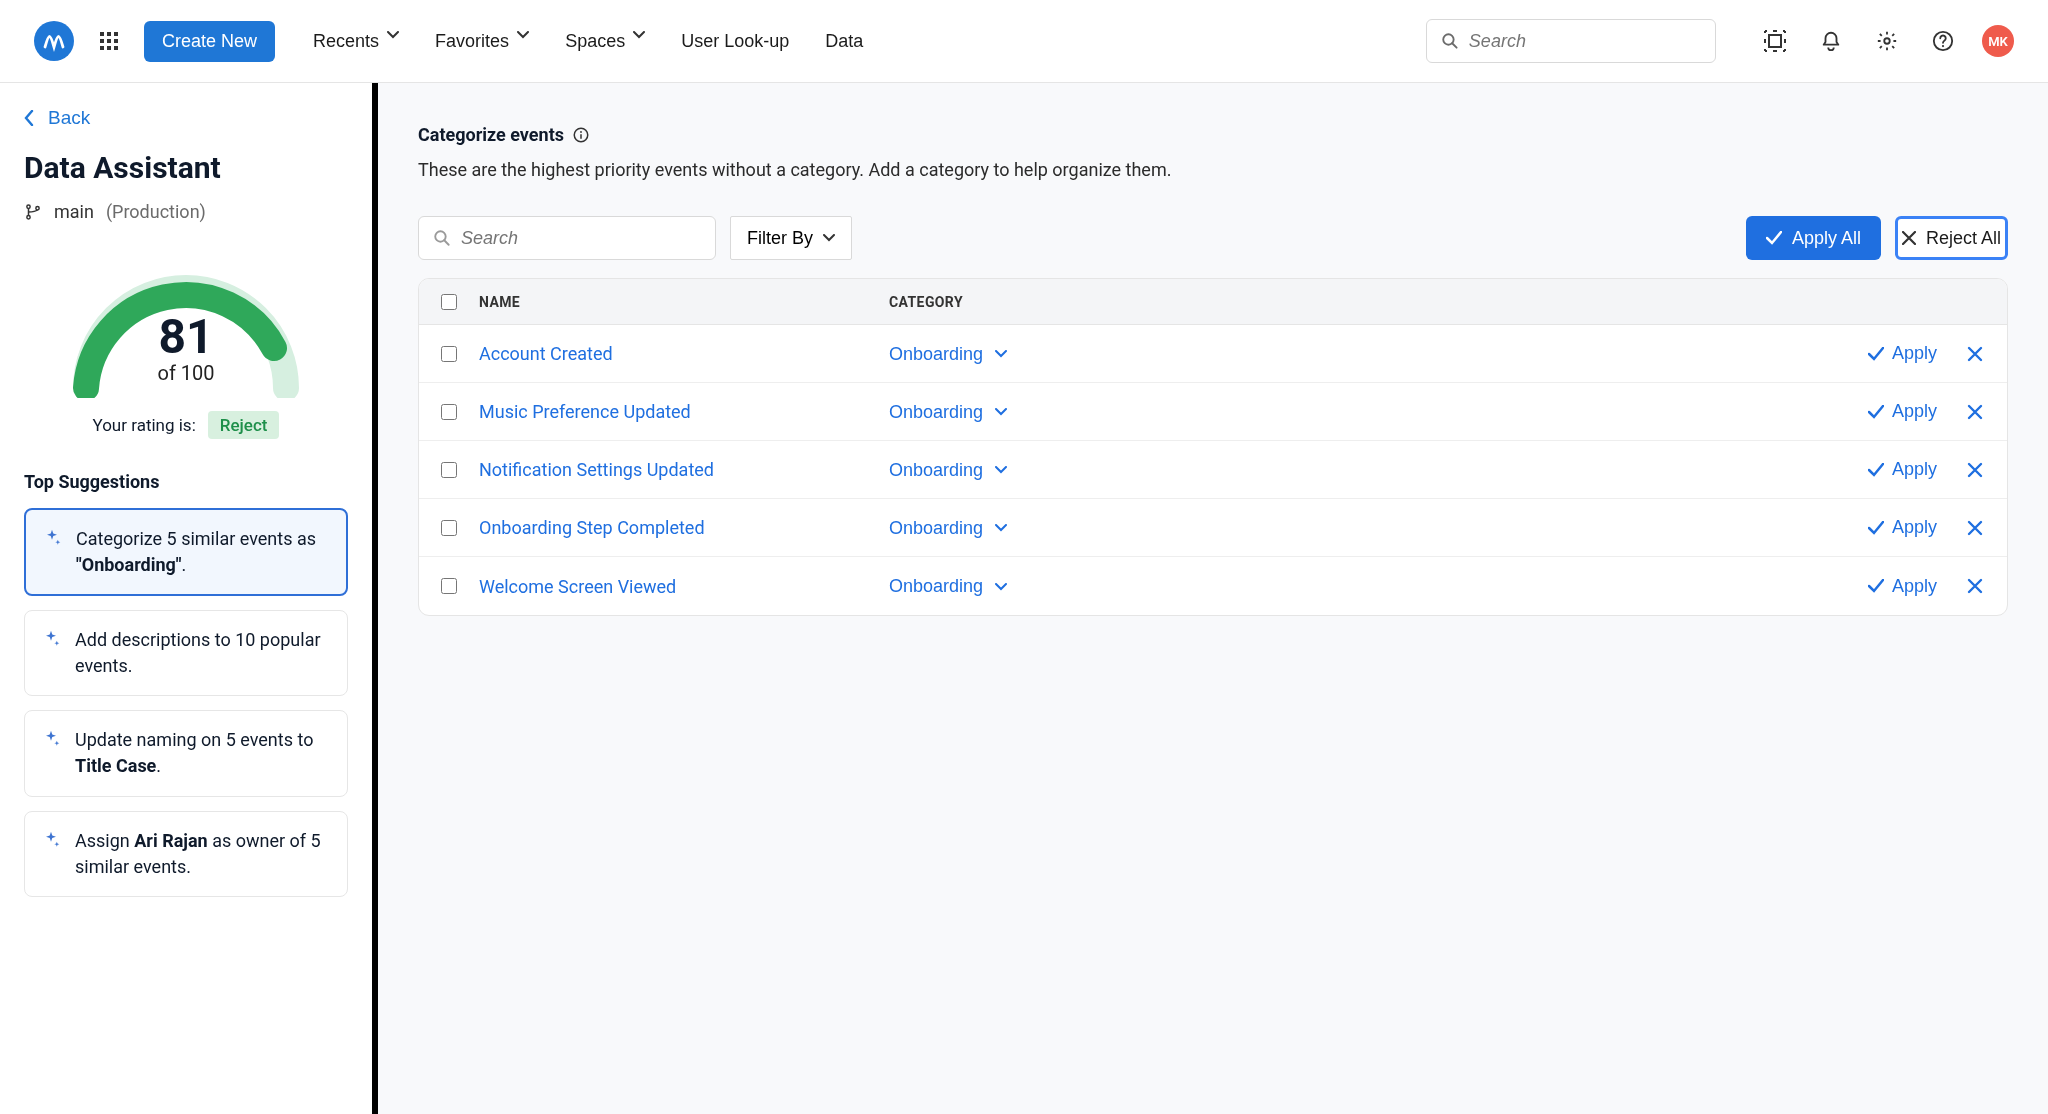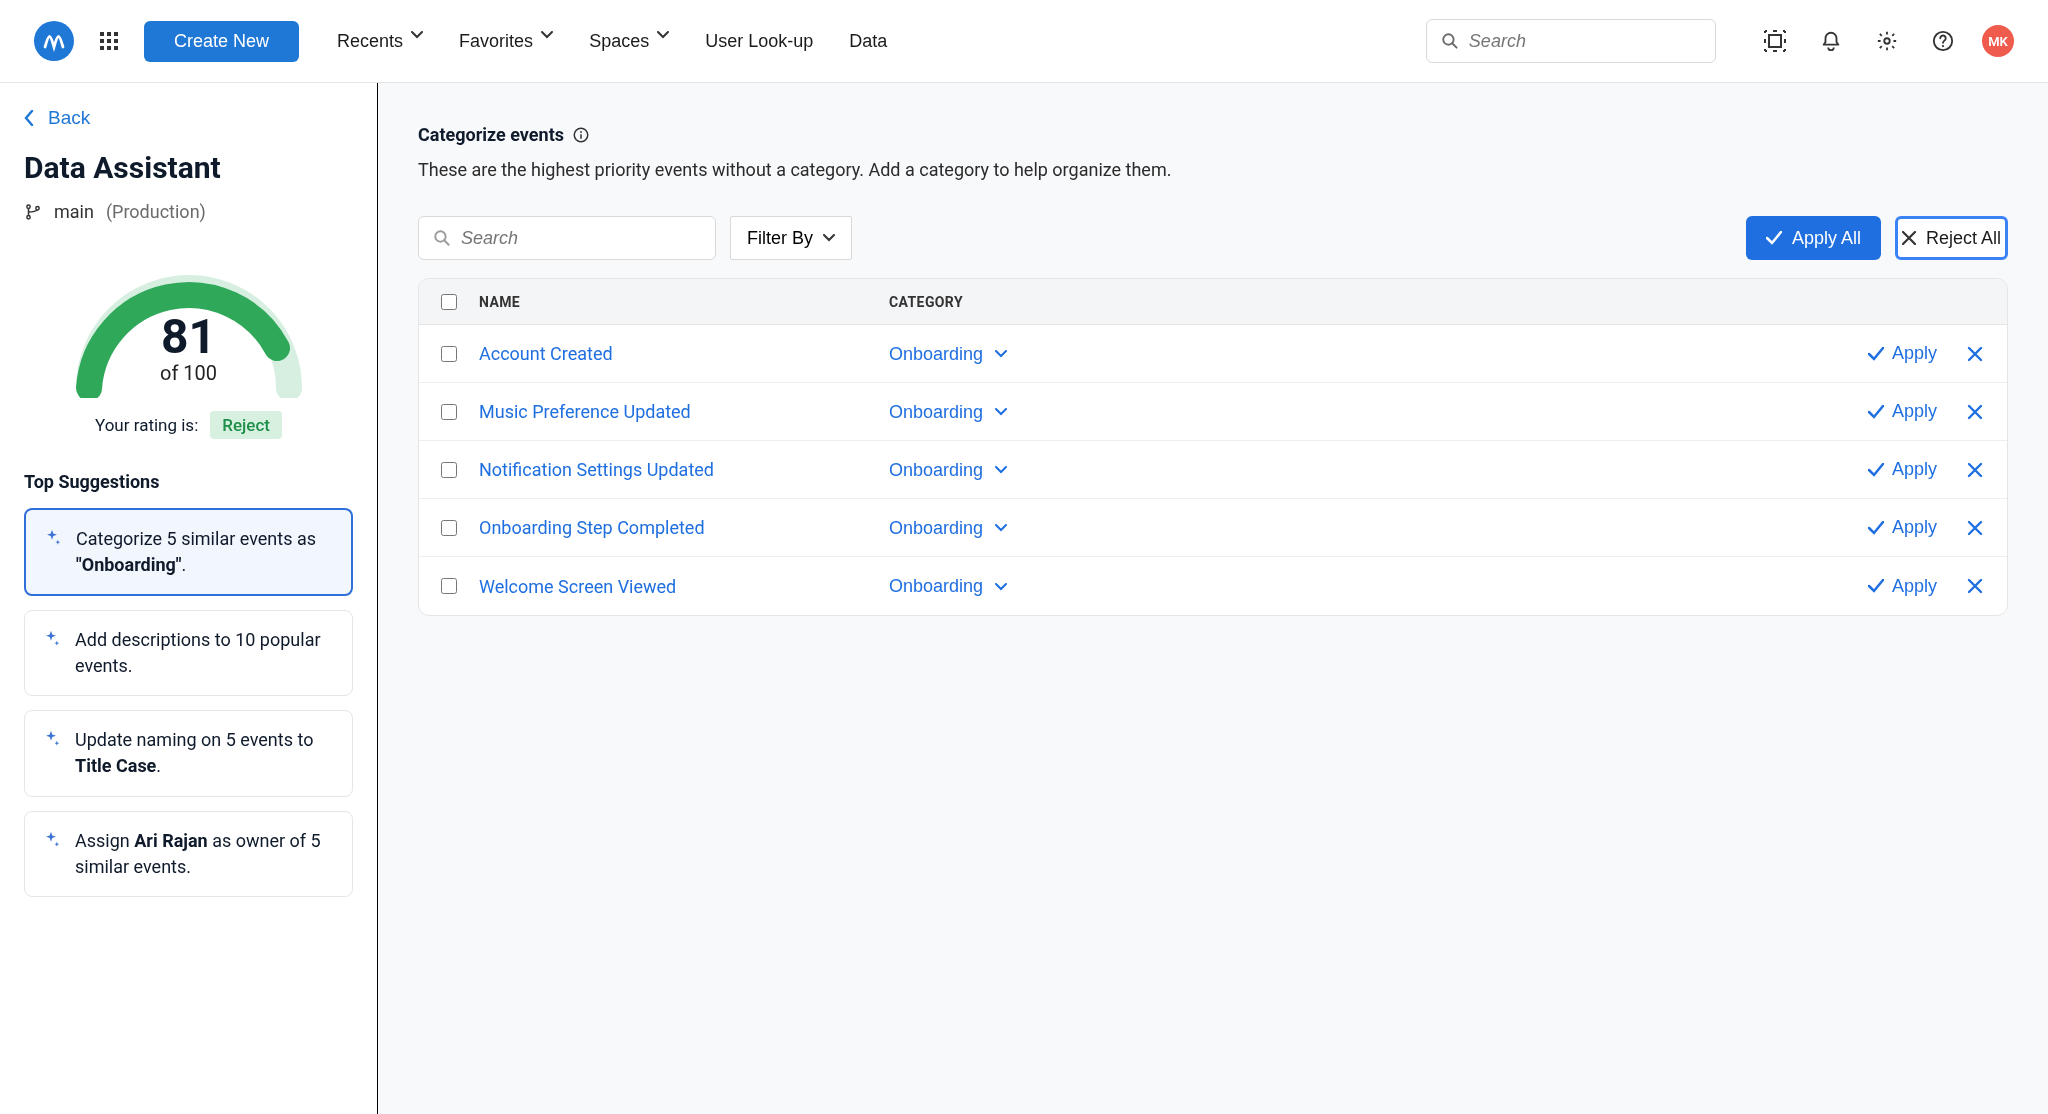--- a/index.html
+++ b/index.html
@@ -21,21 +21,21 @@
   }
   .app-grid-btn, .icon-btn {
     width: 34px; height: 34px;
     display: inline-flex; align-items: center; justify-content: center;
     border: none; background: transparent; cursor: pointer; color: #2c2c2c;
     border-radius: 6px;
   }
   .create-btn {
     background: #1f77d6; color: #fff;
     border: none; border-radius: 6px;
-    padding: 10px 30px; font-size: 18px; cursor: pointer;
+    padding: 10px 18px; font-size: 18px; cursor: pointer;
   }
   .nav-items { display: flex; align-items: center; gap: 36px; margin-left: 20px; }
   .nav-item {
     font-size: 18px; color: #1b1b1b; cursor: pointer; display: flex; align-items: flex-start; gap: 8px;
     background: none; border: none;
   }
   .search-box {
     display: flex; align-items: center; gap: 10px;
     border: 1px solid #d9d9d9; border-radius: 6px;
     padding: 8px 14px; width: 290px; height: 44px;
@@ -44,21 +44,21 @@
     border: none; outline: none; width: 100%; font-size: 18px; font-style: italic; color: #5a5a5a; background: transparent;
   }
   .top-right { display: flex; align-items: center; gap: 22px; margin-left: 24px; }
   .avatar {
     width: 32px; height: 32px; border-radius: 50%; background: #ef5b4c; color: #fff;
     display: flex; align-items: center; justify-content: center; font-size: 13px; font-weight: 600;
   }
 
   .body-area { display: flex; height: calc(100% - 83px); }
   .sidebar {
-    width: 378px; border-right: 1px solid #000000; padding: 24px 24px 0 24px;
+    width: 378px; border-right: 6px solid #000000; padding: 24px 24px 0 24px;
     overflow-y: auto; background: #fff;
   }
   .back-link {
     display: inline-flex; align-items: center; gap: 14px; color: #1f77d6;
     font-size: 19px; text-decoration: none; cursor: pointer; background: none; border: none;
   }
   .page-title { font-size: 30px; font-weight: 700; margin-top: 20px; }
   .branch-row { display: flex; align-items: center; gap: 12px; margin-top: 16px; color: #333; font-size: 18px; }
   .branch-env { color: #6b6b6b; }
 

